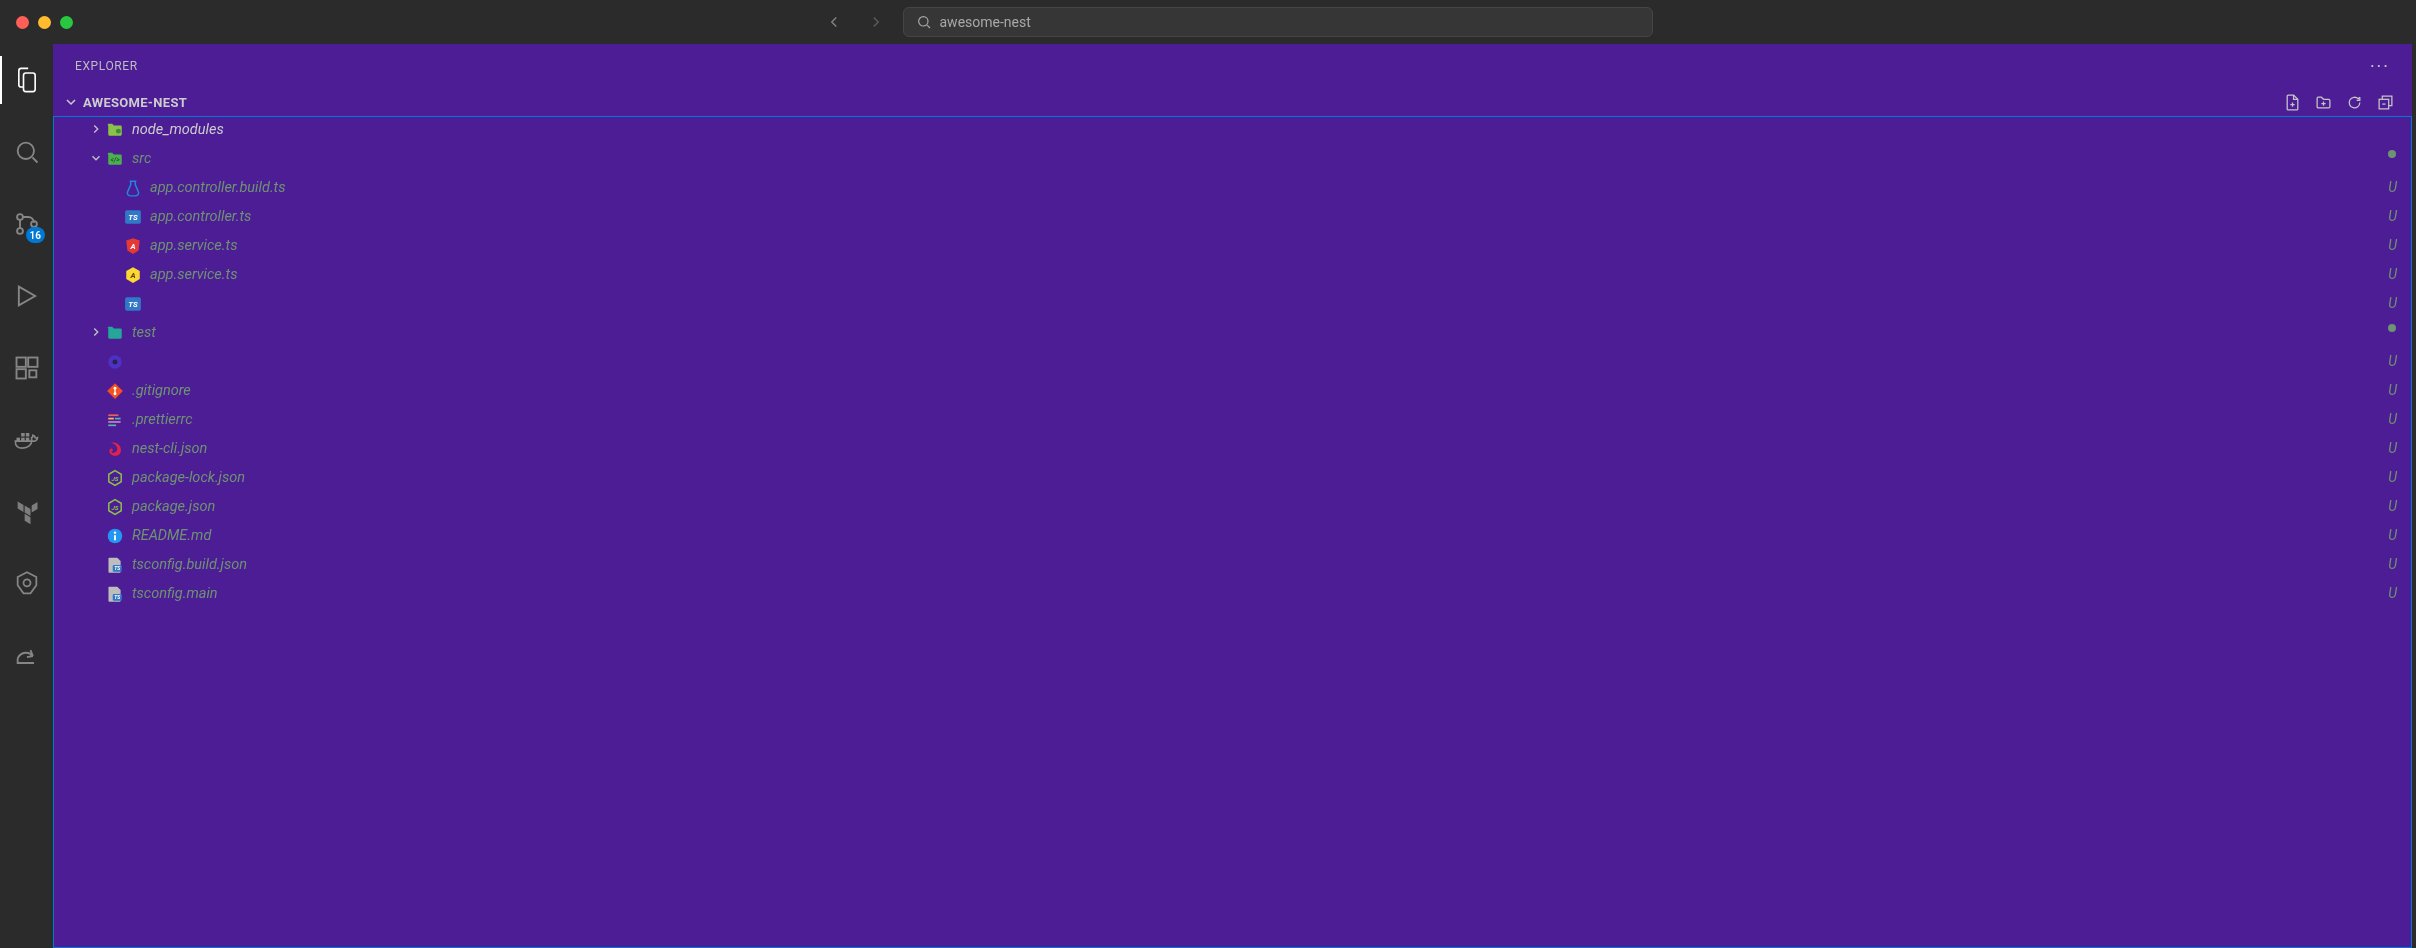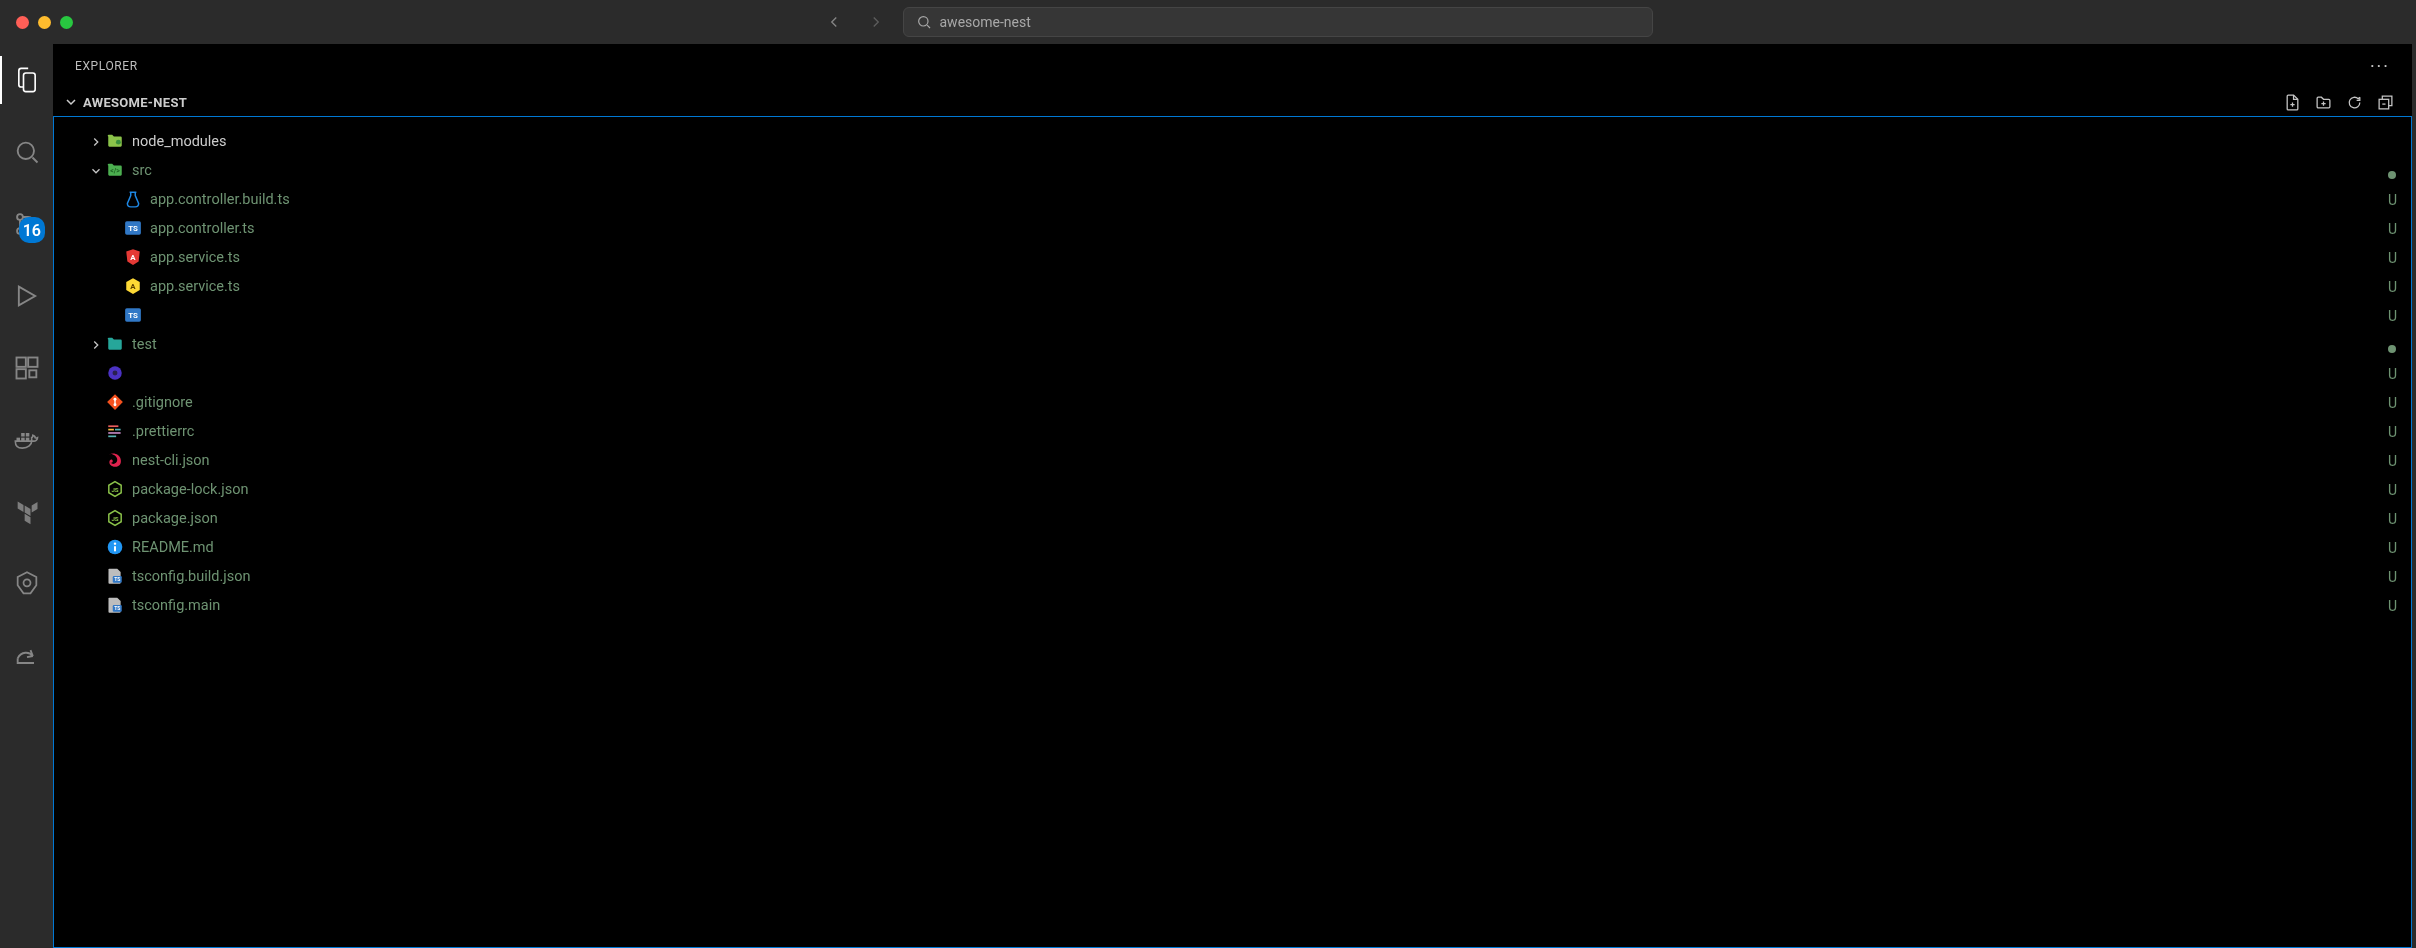--- a/index.html
+++ b/index.html
@@ -76,35 +76,35 @@
       width: 2px;
       background: #ffffff;
     }
     .activity-item svg { width: 28px; height: 28px; }
     .badge {
       position: absolute;
       bottom: 5px;
       right: 8px;
       background: #0078d4;
       color: #fff;
-      font-size: 16px;
+      font-size: 10px;
       font-weight: 600;
       min-width: 18px;
-      height: 26px;
+      height: 16px;
       border-radius: 10px;
       display: flex;
       align-items: center;
       justify-content: center;
       padding: 0 4px;
       margin-top: 28px;
     }
     
     .sidebar {
       flex: 1;
-      background: #000000;
+      background: #4c1d95;
       display: flex;
       flex-direction: column;
       border-top: 0;
     }
     .sidebar-header {
       height: 44px;
       display: flex;
       align-items: center;
       padding: 0 22px;
       font-size: 12px;
@@ -130,25 +130,26 @@
     .tree {
       flex: 1;
       border: 1px solid #0078d4;
       border-right: 1px solid #0078d4;
       overflow: auto;
       padding-top: 4px;
     }
     .tree-row {
       height: 29px;
       display: flex;
-      align-items: flex-end;
+      align-items: flex-start;
       font-size: 14.5px;
       color: #cccccc;
       padding-right: 14px;
       cursor: pointer;
+      font-style: italic;
     }
     .tree-row .indent { flex-shrink: 0; }
     .tree-row .twisty { width: 16px; height:16px; margin: 0 2px; flex-shrink: 0; display:flex; align-items:center; justify-content:center; color:#c5c5c5;}
     .tree-row .file-icon { width: 18px; height: 18px; margin-right: 8px; flex-shrink:0; display:flex; align-items:center; justify-content:center;}
     .tree-row .label { flex: 1; }
     .tree-row .status { color: #6e9372; font-size: 14px; font-weight: 400; margin-left:auto; }
     .tree-row .status.dot { width:8px; height:8px; border-radius:50%; background:#6e9372; margin-right:1px;}
     .git-untracked { color: #6e9372; }
     
     .right-strip { width: 4px; background: #2b2b2b; }

